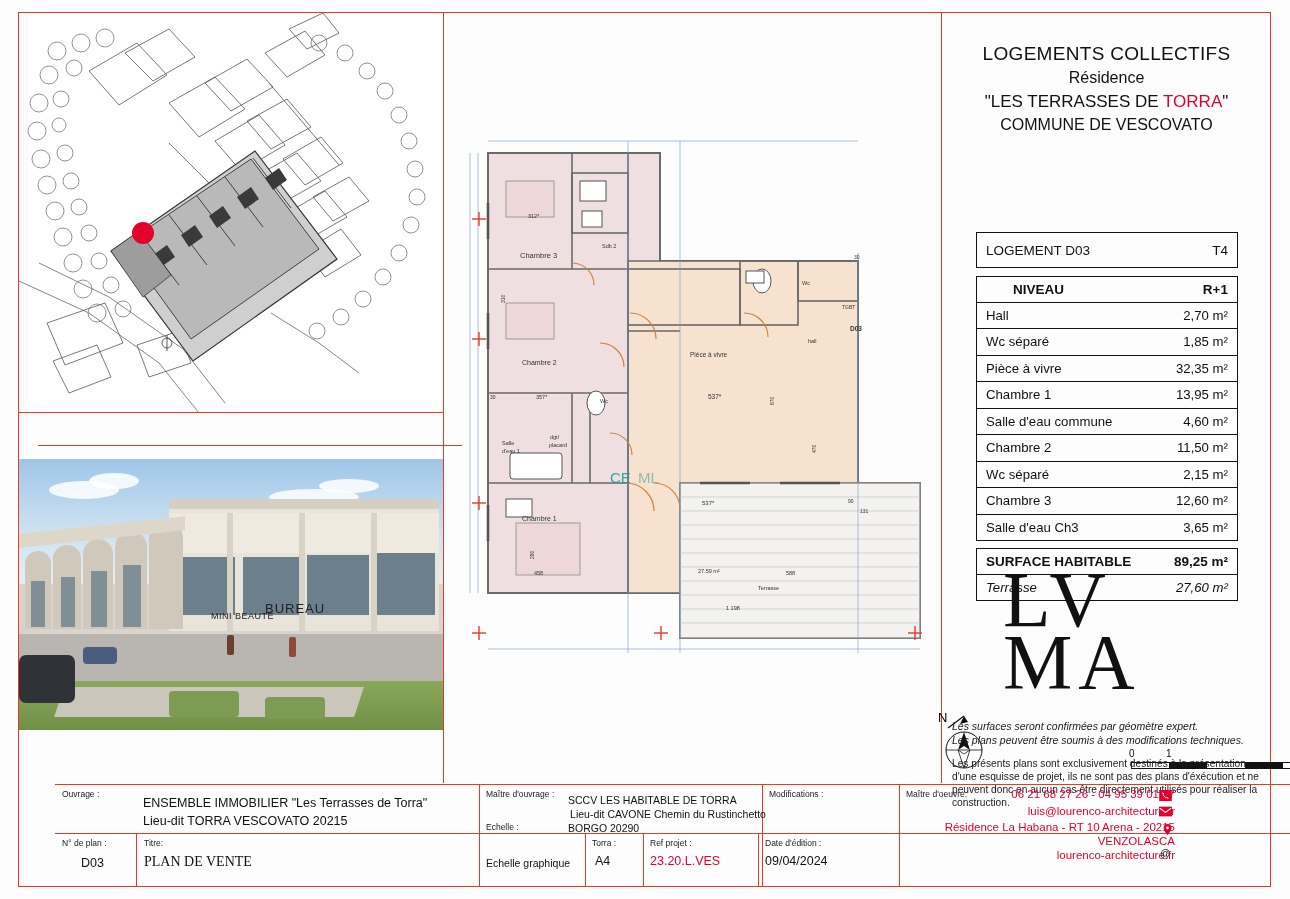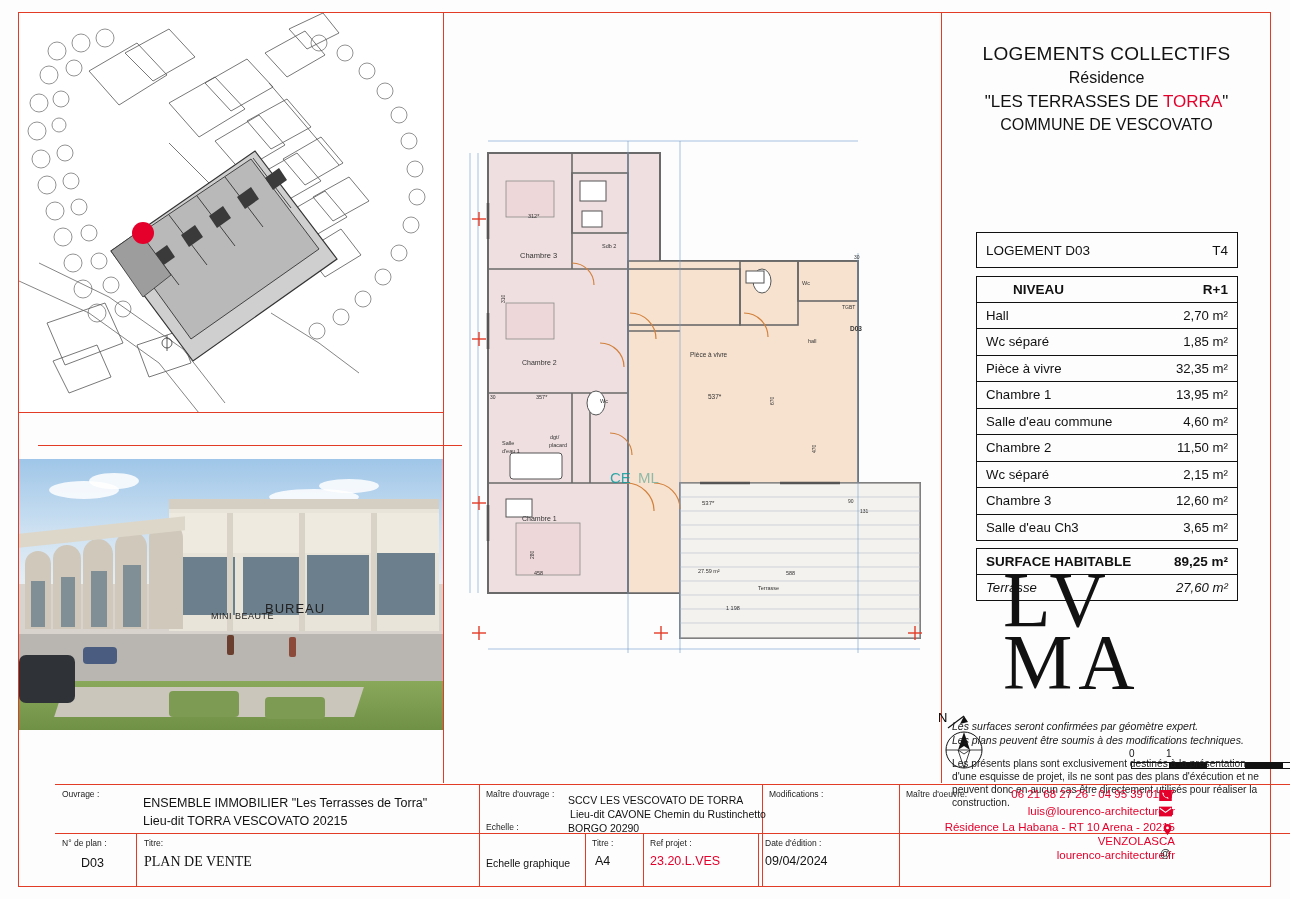--- a/index.html
+++ b/index.html
@@ -523,27 +523,27 @@
     <div class="cl" style="left:7px;top:5px;">Ouvrage :</div>
     <div class="cv" style="left:88px;top:12px;">ENSEMBLE IMMOBILIER "Les Terrasses de Torra"</div>
     <div class="cv" style="left:88px;top:30px;">Lieu-dit TORRA VESCOVATO 20215</div>
 
     <div class="cl" style="left:7px;top:54px;">N° de plan :</div>
     <div class="cv" style="left:26px;top:72px;">D03</div>
     <div class="cl" style="left:89px;top:54px;">Titre:</div>
     <div class="cv" style="left:89px;top:70px;font-size:14px;font-family:Liberation Serif, serif;">PLAN DE VENTE</div>
 
     <div class="cl" style="left:431px;top:5px;">Maître d'ouvrage :</div>
-    <div class="cv small" style="left:513px;top:9px;width:190px;">SCCV LES VESCOVATO DE TORRA</div>
+    <div class="cv small" style="left:513px;top:9px;width:190px;">SCCV LES HABITABLE DE TORRA</div>
     <div class="cv small" style="left:513px;top:23px;width:200px;text-align:center;">Lieu-dit CAVONE Chemin du Rustinchetto</div>
     <div class="cv small" style="left:513px;top:37px;width:190px;">BORGO 20290</div>
 
     <div class="cl" style="left:431px;top:38px;">Echelle :</div>
     <div class="cv small" style="left:431px;top:72px;">Echelle graphique</div>
-    <div class="cl" style="left:537px;top:54px;">Titre :</div>
+    <div class="cl" style="left:537px;top:54px;">Torra :</div>
     <div class="cv" style="left:540px;top:70px;">A4</div>
     <div class="cl" style="left:595px;top:54px;">Ref projet :</div>
     <div class="cv red" style="left:595px;top:70px;">23.20.L.VES</div>
     <div class="cl" style="left:710px;top:54px;">Date d'édition :</div>
     <div class="cv" style="left:710px;top:70px;">09/04/2024</div>
 
     <div class="cl" style="left:714px;top:5px;">Modifications :</div>
 
     <div class="cl" style="left:851px;top:5px;">Maître d'oeuvre:</div>
     <div class="cv bigred" style="left:920px;top:4px;width:200px;text-align:right;">06 21 68 27 26 - 04 95 39 01 87</div>

